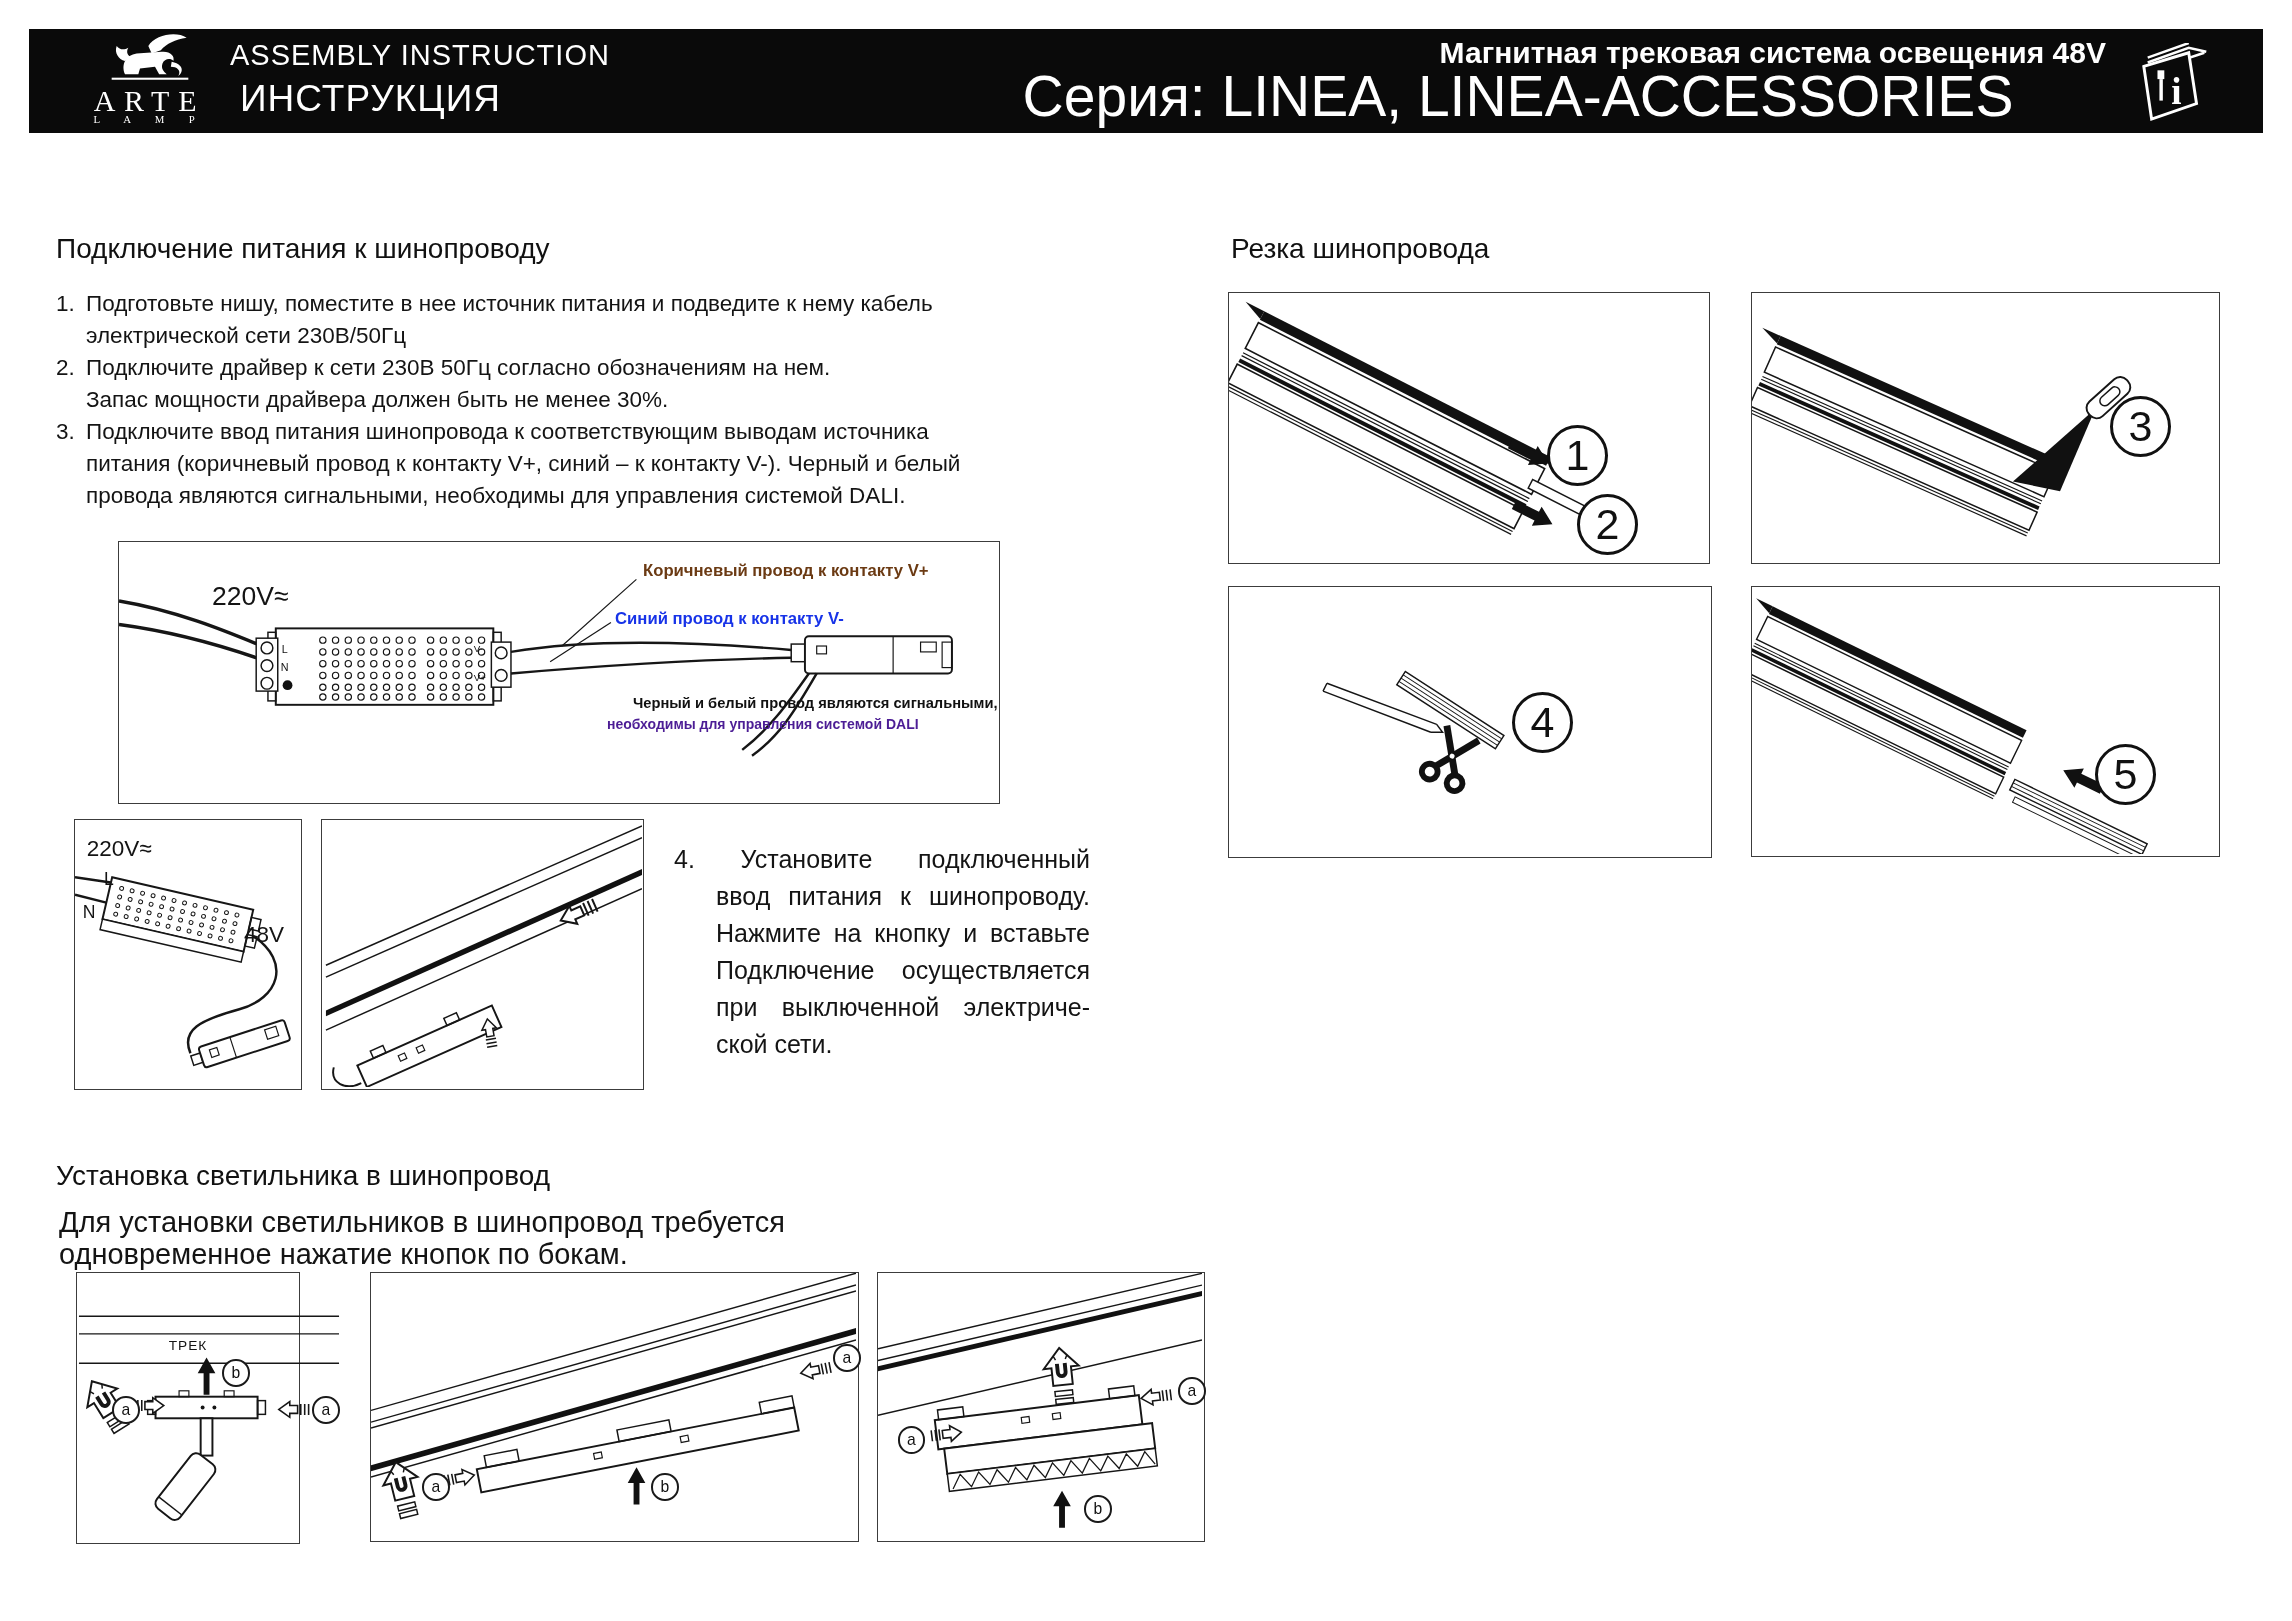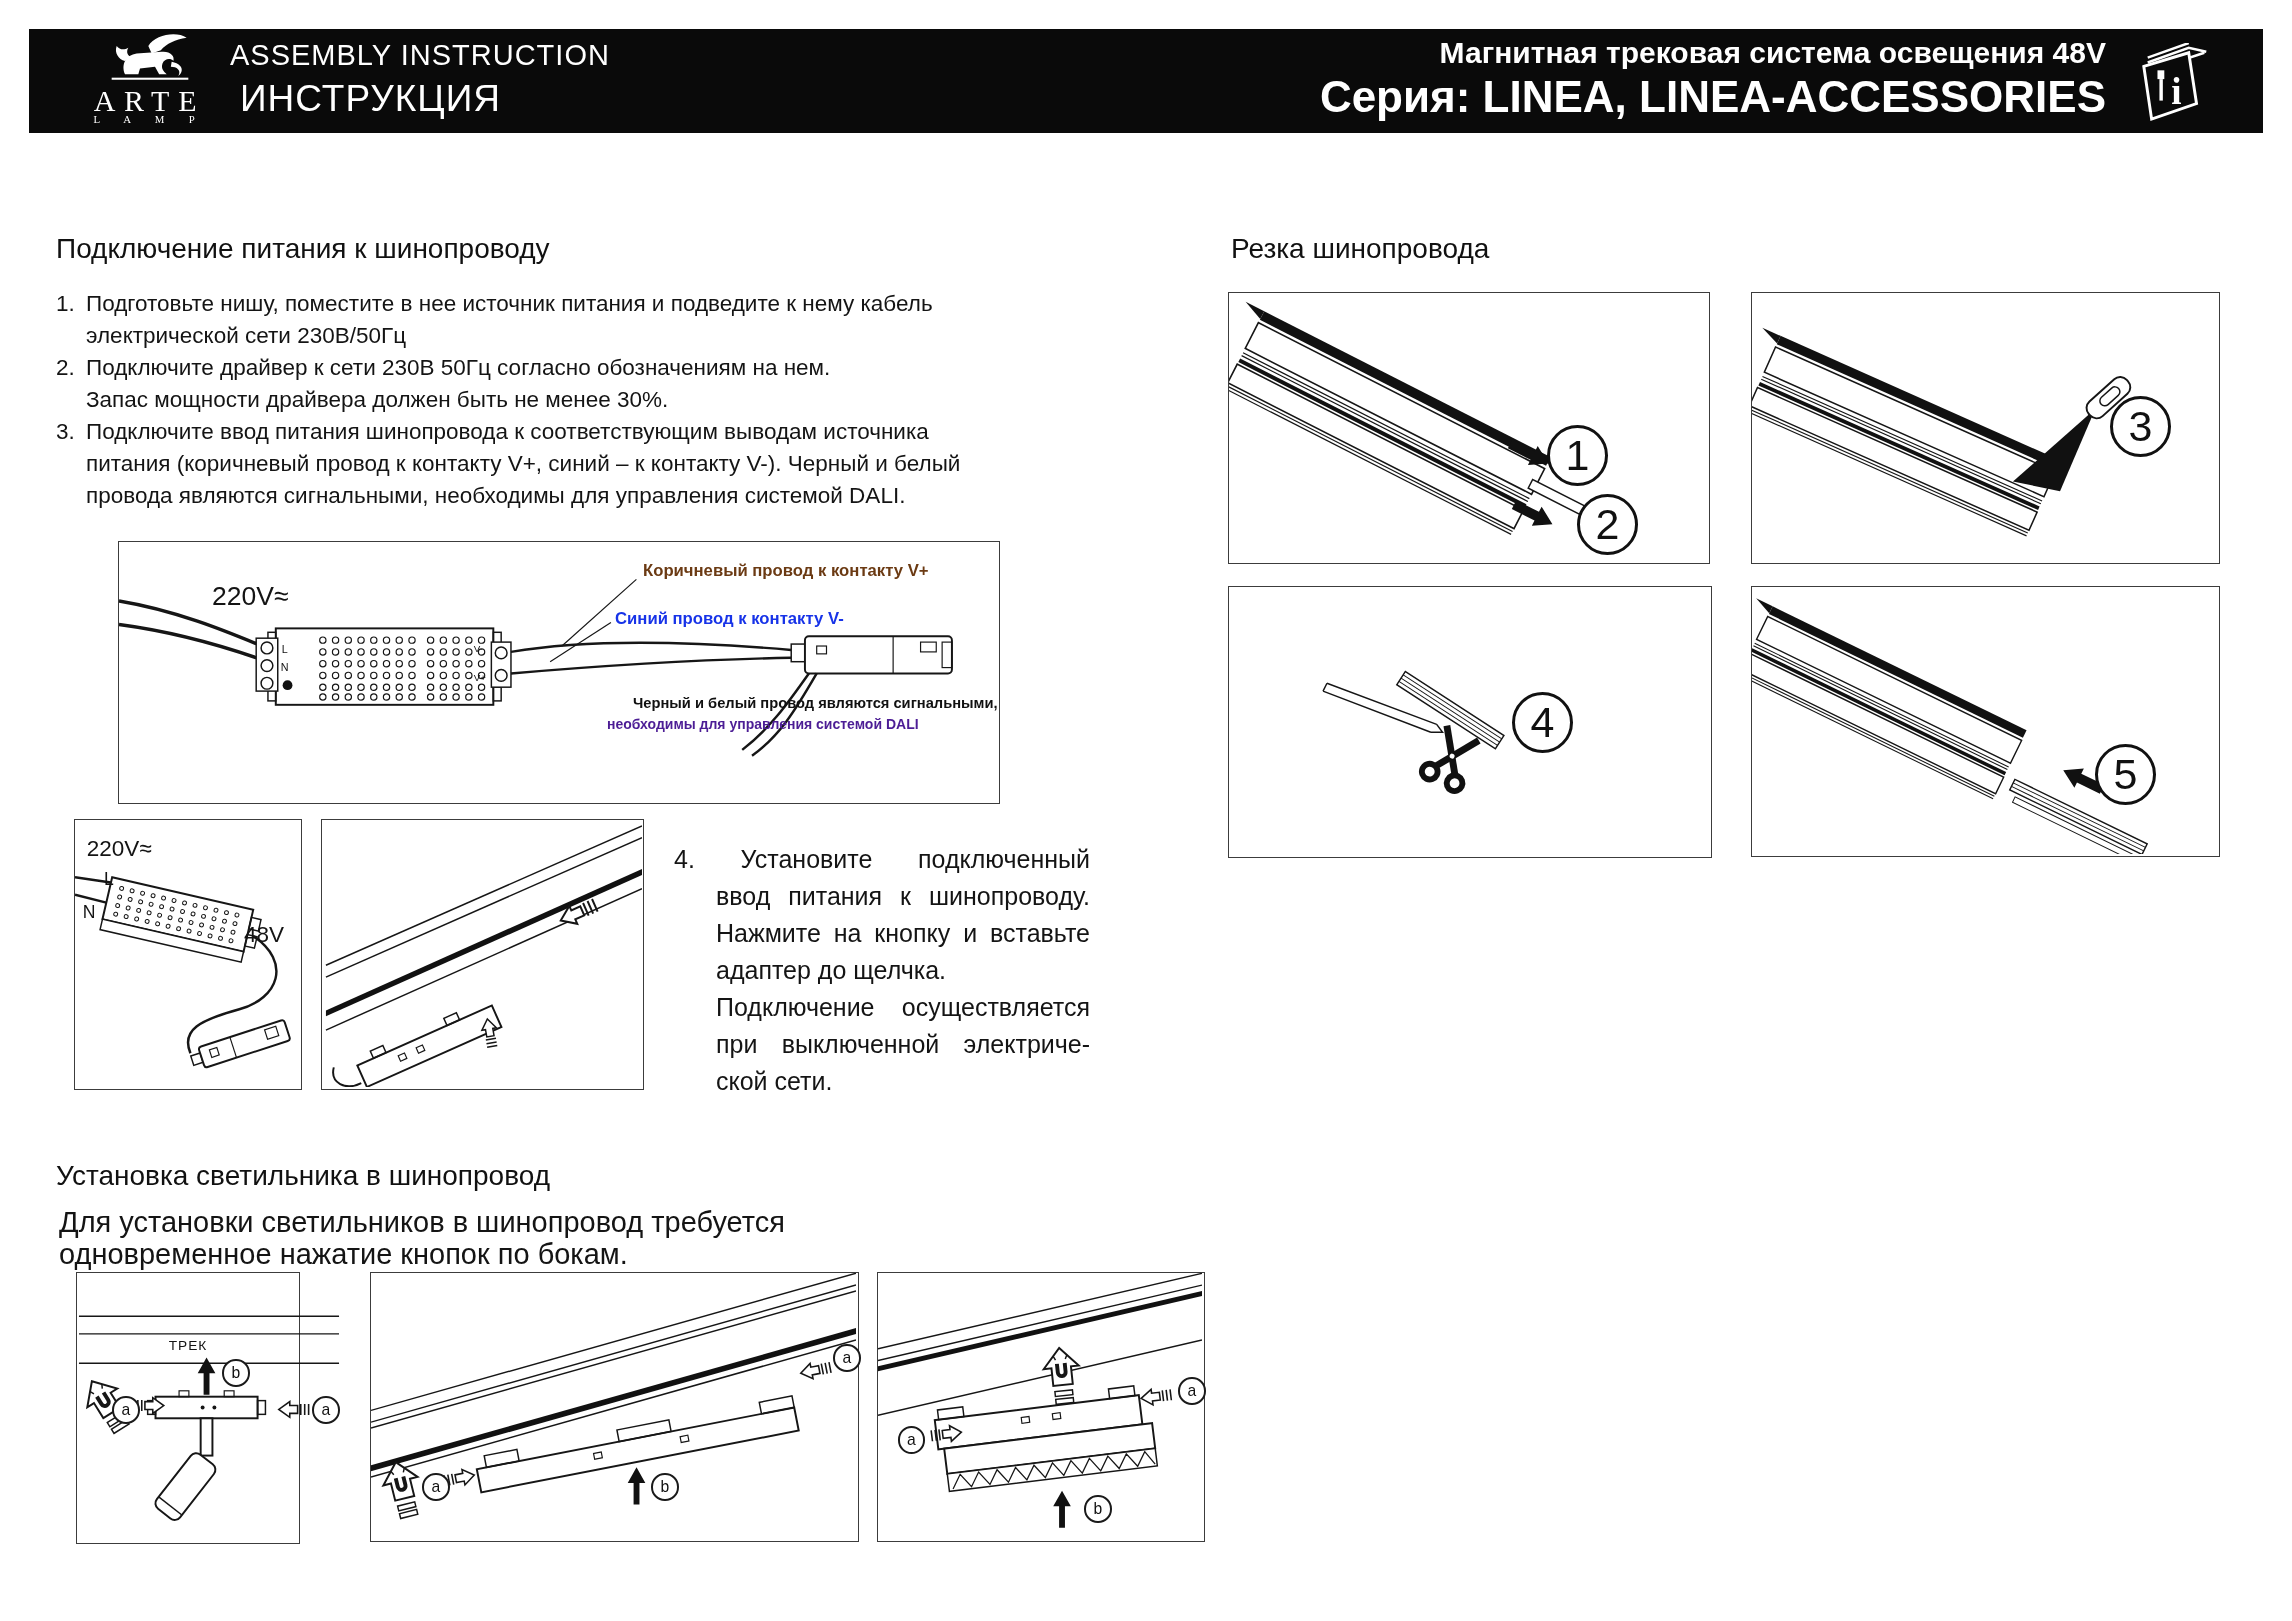--- a/index.html
+++ b/index.html
@@ -7,21 +7,21 @@
         font-family:"Liberation Sans",sans-serif;color:#141414;overflow:hidden;margin:0 auto;}
   
   .header{position:absolute;left:29px;top:29px;width:2234px;height:104px;background:#0a0a0a;color:#fff;}
   .logo{position:absolute;left:37px;top:2px;width:167px;text-align:center;}
   .logo-name{font-family:"Liberation Serif",serif;font-size:30px;letter-spacing:8.8px;line-height:25.5px;margin-top:-2px;}
   .logo-sub{font-family:"Liberation Serif",serif;font-size:10.8px;letter-spacing:10.8px;line-height:11.8px;}
   .title-en{position:absolute;left:201px;top:9.8px;font-size:29px;letter-spacing:1px;}
   .title-ru{position:absolute;left:211px;top:49px;font-size:37px;letter-spacing:1px;}
   .prod{position:absolute;right:157px;top:5.9px;width:1176px;text-align:right;}
   .prod-l1{font-size:30px;font-weight:bold;line-height:35px;}
-  .prod-l2{font-size:44px;font-weight:bold;line-height:53px;}
+  .prod-l2{font-size:57px;font-weight:normal;line-height:53px;text-align:center;}
   .booklet{position:absolute;right:37px;top:13.7px;width:98px;height:82px;}
   
   .h2{position:absolute;font-size:28px;font-weight:500;color:#111;}
   .steps{position:absolute;left:56px;top:288px;width:980px;font-size:22.5px;line-height:32px;}
   .step{display:flex;}
   .step-num{width:30px;flex:none;}
   .box{position:absolute;border:2px solid #3c3c3c;background:#fff;box-sizing:border-box;}
   .lbl{position:absolute;font-weight:bold;white-space:nowrap;}
   .plain{position:absolute;white-space:nowrap;}
   .step4{position:absolute;left:674px;top:841px;width:416px;font-size:25px;line-height:37px;}
@@ -274,21 +274,20 @@
       <path d="M40,268 C24,276 8,268 12,252" stroke="#161616" stroke-width="2" fill="none"></path>
       <use href="#harrow" transform="translate(282,96) rotate(156)"></use>
       <use href="#harrow" transform="translate(166,232) rotate(-100) scale(0.75)"></use>
     </svg>
   </div>
 
   <div class="step4">
     <div class="jl"><span>4.</span> <span>Установите подключенный</span></div>
     <div class="jl s4body">ввод питания к шинопроводу.</div>
     <div class="jl s4body">Нажмите на кнопку и вставьте</div>
-    <div class="ll s4body">адаптер до щелчка.</div>
     <div class="jl s4body">Подключение осуществляется</div>
     <div class="jl s4body">при выключенной электриче-</div>
     <div class="ll s4body">ской сети.</div>
   </div>
 
   <div class="h2" style="left:1231px;top:233px;">Резка шинопровода</div>
 
   <div class="box" style="left:1228px;top:292px;width:482px;height:272px;border-width:1.5px;">
     <svg class="fill" width="478" height="268" viewBox="0 0 488 273">
       <use href="#track3d" transform="translate(30,30) rotate(27) scale(0.82)"></use>

